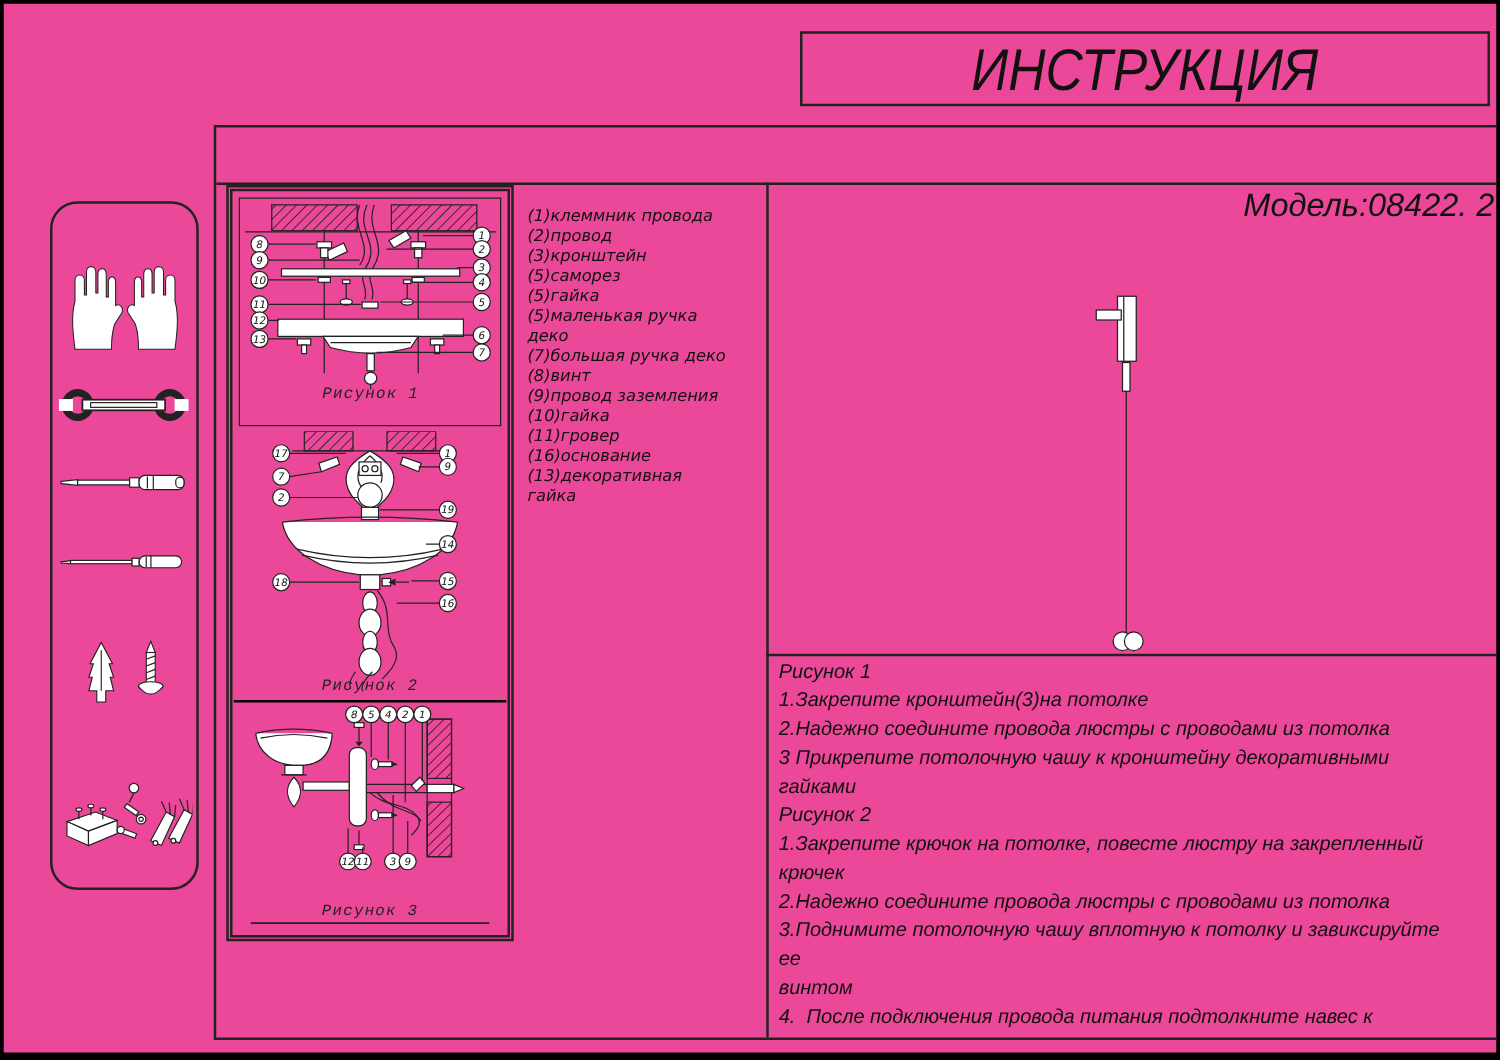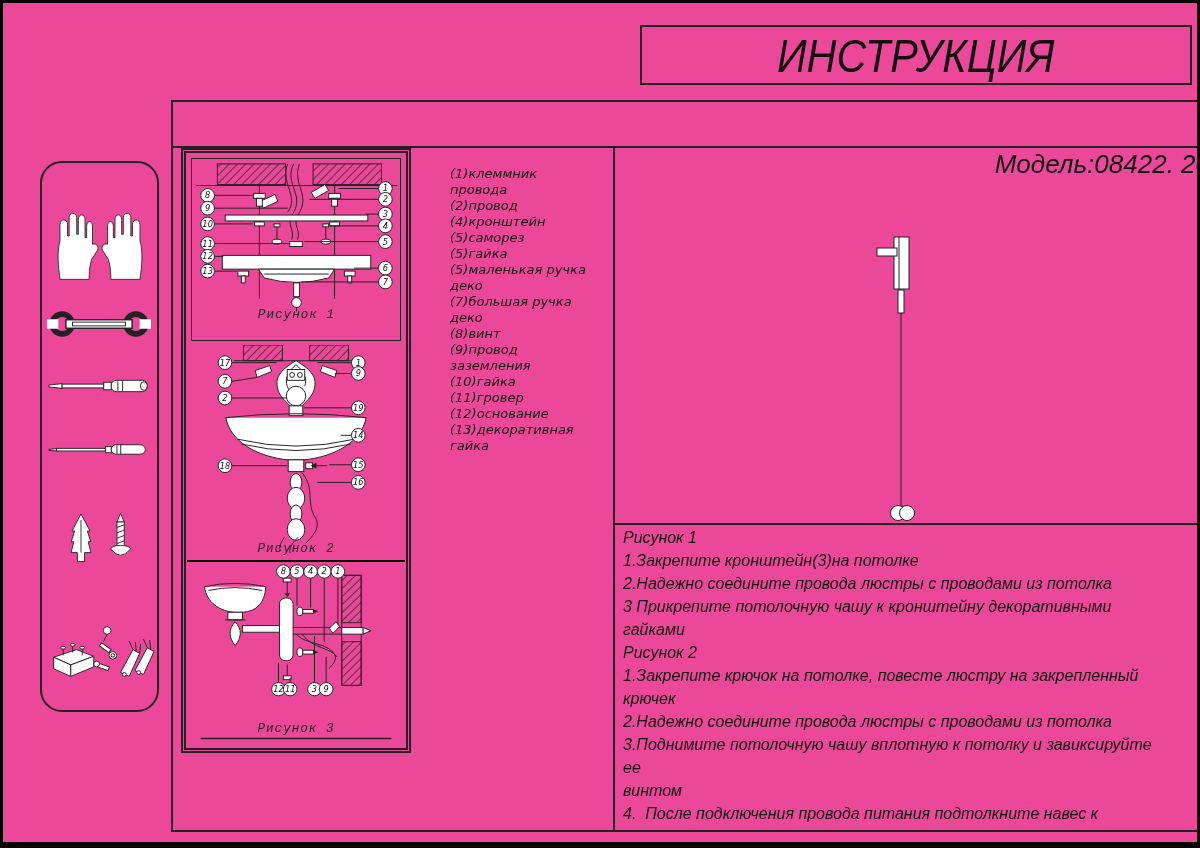--- a/index.html
+++ b/index.html
@@ -18,21 +18,21 @@
   .divider-v{position:absolute;left:440px;top:44px;bottom:0;width:2px;background:#222;}
   .model{position:absolute;top:47px;right:-12px;font-size:26px;white-space:nowrap;color:#111;}
   .figures-panel{position:absolute;left:8px;top:46px;width:230px;height:605px;
         border:5px double #222;box-sizing:border-box;}
   .fig1-box{position:absolute;left:5px;top:5px;right:5px;height:181px;border:1.5px solid #222;}
   .fig-abs{position:absolute;display:block;}
   .fig2-region{position:absolute;left:1px;right:1px;top:192px;height:215px;border-bottom:2px solid #000000;}
   .fig3-region{position:absolute;left:1px;right:1px;top:409px;height:186px;}
   .parts-list{position:absolute;left:249px;top:64px;width:170px;
         font-family:"DejaVu Sans",sans-serif;font-size:13px;line-height:16px;color:#111;}
-  .parts-list .pl-item{white-space:pre-wrap;margin-left:28px;}
+  .parts-list .pl-item{white-space:pre-wrap;}
   .sep-line{position:absolute;left:440px;right:0;top:421px;border-top:2px solid #222;}
   .instructions{position:absolute;left:450px;top:424px;width:545px;
         font-size:16px;line-height:23px;color:#111;}
   .instructions .instr-line{white-space:pre-wrap;}
   .pendant{position:absolute;left:688px;top:128px;}
   svg .ln{stroke:#222;stroke-width:1;fill:none;}
   svg .wf{stroke:#222;stroke-width:1;fill:#fff;}
   svg .co{font-family:"DejaVu Sans",sans-serif;font-size:8.5px;fill:#111;text-anchor:middle;}
   svg .figlabel{font-family:"Liberation Mono","DejaVu Sans Mono",monospace;font-size:13px;
         fill:#222;text-anchor:middle;letter-spacing:1px;}
@@ -360,31 +360,31 @@
             <text class="co" x="143" y="137">9</text>
           <text class="figlabel" x="112" y="179">Рисунок 3</text>
           <line class="ln" x1="14" y1="186" x2="210" y2="186" style="stroke-width:1.5"></line>
         </svg>
       </div>
     </div>
 
     <div class="parts-list">
         <div class="pl-item">(1)клеммник провода</div>
         <div class="pl-item">(2)провод</div>
-        <div class="pl-item">(4)кронштейн</div>
+        <div class="pl-item">(3)кронштейн</div>
         <div class="pl-item">(5)саморез</div>
         <div class="pl-item">(5)гайка</div>
         <div class="pl-item">(5)маленькая ручка
 деко</div>
         <div class="pl-item">(7)большая ручка деко</div>
         <div class="pl-item">(8)винт</div>
         <div class="pl-item">(9)провод заземления</div>
         <div class="pl-item">(10)гайка</div>
         <div class="pl-item">(11)гровер</div>
-        <div class="pl-item">(12)основание</div>
+        <div class="pl-item">(16)основание</div>
         <div class="pl-item">(13)декоративная
 гайка</div>
       </div>
 
     <svg class="pendant" width="80" height="295" viewBox="0 0 80 295">
       <rect class="wf" x="33" y="7" width="15" height="52"></rect>
       <line class="ln" x1="38" y1="7" x2="38" y2="59"></line>
       <rect class="wf" x="16" y="18" width="20" height="8"></rect>
       <rect class="wf" x="37" y="60" width="6" height="23"></rect>
       <line class="ln" x1="40" y1="83" x2="40" y2="276"></line>

